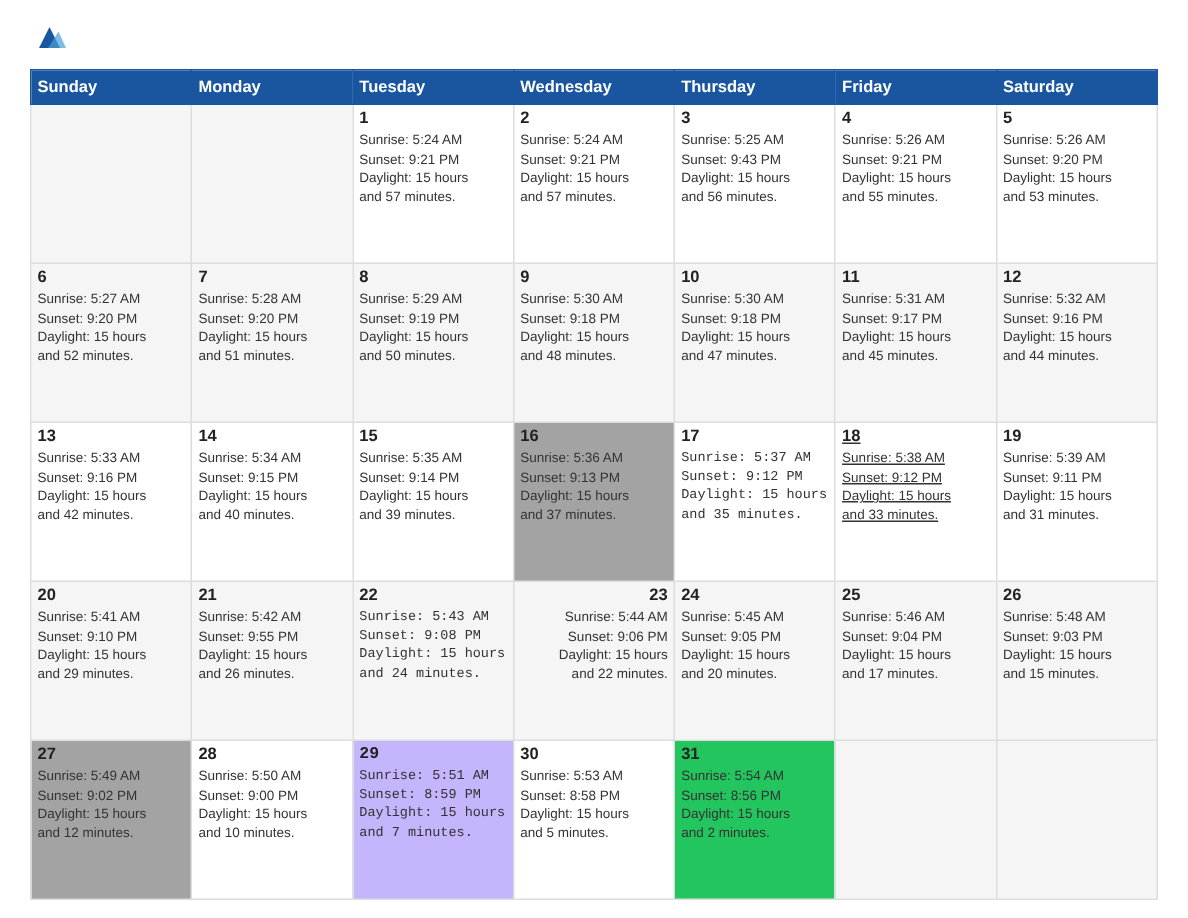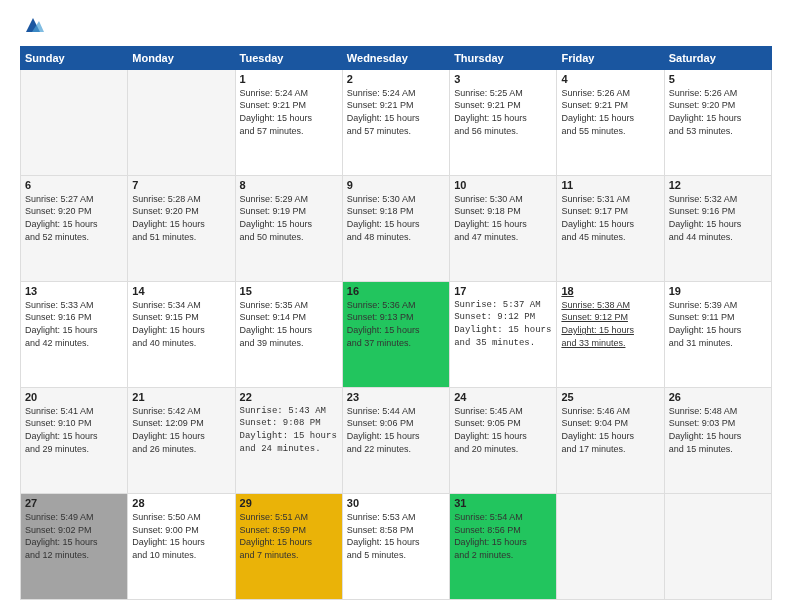--- a/index.html
+++ b/index.html
@@ -156,21 +156,21 @@
           <td style="background: rgb(255, 255, 255);">
             <span class="day-number">2</span>
             <div class="day-info" style="white-space: pre-line;">Sunrise: 5:24 AM
 Sunset: 9:21 PM
 Daylight: 15 hours
 and 57 minutes.</div>
           </td>
           <td style="background: rgb(255, 255, 255);">
             <span class="day-number">3</span>
             <div class="day-info" style="white-space: pre-line;">Sunrise: 5:25 AM
-Sunset: 9:21 PM
+Sunset: 9:43 PM
 Daylight: 15 hours
 and 56 minutes.</div>
           </td>
           <td style="background: rgb(255, 255, 255);">
             <span class="day-number">4</span>
             <div class="day-info" style="white-space: pre-line;">Sunrise: 5:26 AM
 Sunset: 9:21 PM
 Daylight: 15 hours
 and 55 minutes.</div>
           </td>
@@ -248,21 +248,21 @@
 Daylight: 15 hours
 and 40 minutes.</div>
           </td>
           <td style="background: rgb(255, 255, 255);">
             <span class="day-number">15</span>
             <div class="day-info" style="white-space: pre-line;">Sunrise: 5:35 AM
 Sunset: 9:14 PM
 Daylight: 15 hours
 and 39 minutes.</div>
           </td>
-          <td style="background: #22c55e;">
+          <td style="background: #a3a3a3;">
             <span class="day-number">16</span>
             <div class="day-info" style="white-space: pre-line;">Sunrise: 5:36 AM
 Sunset: 9:13 PM
 Daylight: 15 hours
 and 37 minutes.</div>
           </td>
           <td style="background: rgb(255, 255, 255);">
             <span class="day-number">17</span>
             <div class="day-info" style="white-space: pre-line; font-family: Liberation Mono, monospace;">Sunrise: 5:37 AM
 Sunset: 9:12 PM
@@ -288,32 +288,32 @@
           <td style="background: rgb(245, 245, 245);">
             <span class="day-number">20</span>
             <div class="day-info" style="white-space: pre-line;">Sunrise: 5:41 AM
 Sunset: 9:10 PM
 Daylight: 15 hours
 and 29 minutes.</div>
           </td>
           <td style="background: rgb(245, 245, 245);">
             <span class="day-number">21</span>
             <div class="day-info" style="white-space: pre-line;">Sunrise: 5:42 AM
-Sunset: 12:09 PM
+Sunset: 9:55 PM
 Daylight: 15 hours
 and 26 minutes.</div>
           </td>
           <td style="background: rgb(245, 245, 245);">
             <span class="day-number">22</span>
             <div class="day-info" style="white-space: pre-line; font-family: Liberation Mono, monospace;">Sunrise: 5:43 AM
 Sunset: 9:08 PM
 Daylight: 15 hours
 and 24 minutes.</div>
           </td>
-          <td style="background: rgb(245, 245, 245);">
+          <td style="background: rgb(245, 245, 245); text-align: right;">
             <span class="day-number">23</span>
             <div class="day-info" style="white-space: pre-line;">Sunrise: 5:44 AM
 Sunset: 9:06 PM
 Daylight: 15 hours
 and 22 minutes.</div>
           </td>
           <td style="background: rgb(245, 245, 245);">
             <span class="day-number">24</span>
             <div class="day-info" style="white-space: pre-line;">Sunrise: 5:45 AM
 Sunset: 9:05 PM
@@ -343,21 +343,21 @@
 Daylight: 15 hours
 and 12 minutes.</div>
           </td>
           <td style="background: rgb(255, 255, 255);">
             <span class="day-number">28</span>
             <div class="day-info" style="white-space: pre-line;">Sunrise: 5:50 AM
 Sunset: 9:00 PM
 Daylight: 15 hours
 and 10 minutes.</div>
           </td>
-          <td style="background: #eab308;">
+          <td style="background: #c4b5fd; font-family: Liberation Mono, monospace;">
             <span class="day-number">29</span>
             <div class="day-info" style="white-space: pre-line;">Sunrise: 5:51 AM
 Sunset: 8:59 PM
 Daylight: 15 hours
 and 7 minutes.</div>
           </td>
           <td style="background: rgb(255, 255, 255);">
             <span class="day-number">30</span>
             <div class="day-info" style="white-space: pre-line;">Sunrise: 5:53 AM
 Sunset: 8:58 PM

